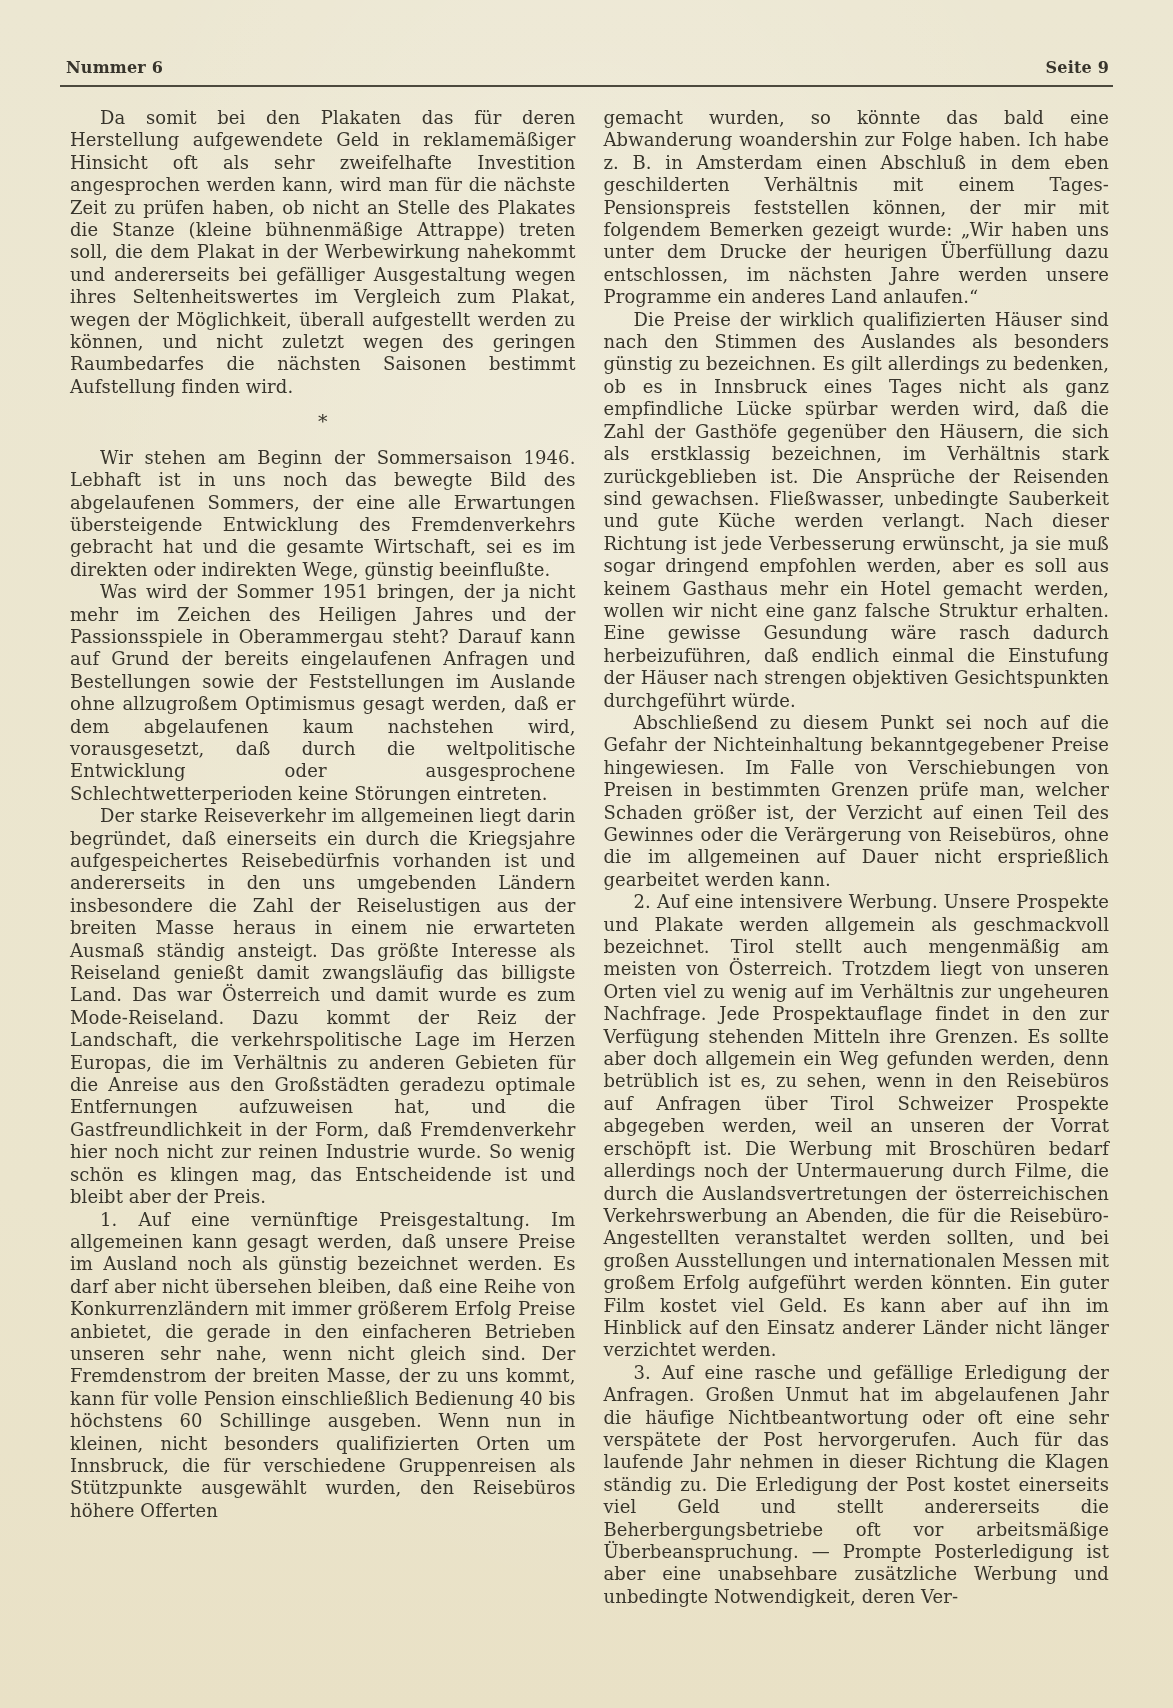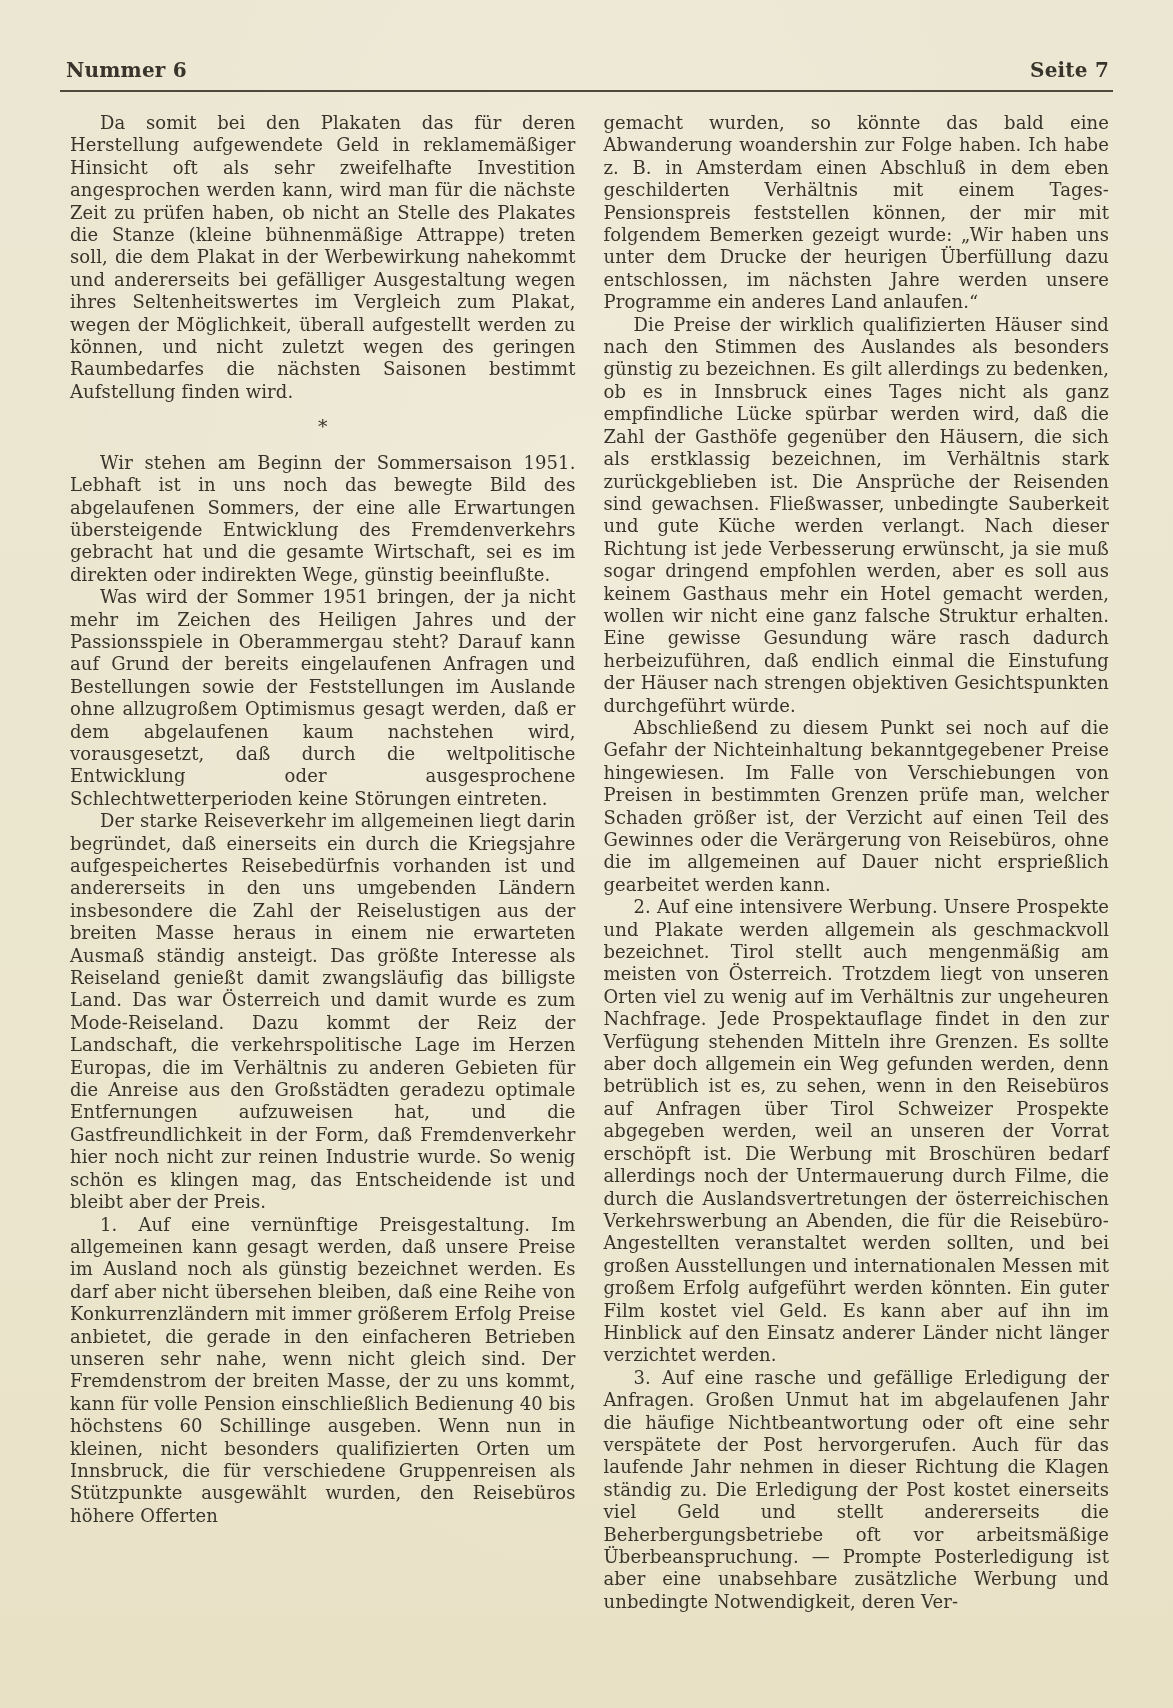--- a/index.html
+++ b/index.html
@@ -17,21 +17,21 @@
     color: #37342b;
     font-family: "DejaVu Serif", "Liberation Serif", serif;
     overflow: hidden;
   }
 
   .masthead {
     display: flex;
     align-items: baseline;
     justify-content: space-between;
     padding: 58px 64px 8px 66px;
-    font-size: 20px;
+    font-size: 16px;
     font-weight: bold;
     letter-spacing: 0.2px;
   }
   .masthead .issue  { flex: 0 0 auto; }
   .masthead .title  { flex: 1 1 auto; text-align: center; }
   .masthead .pageno { flex: 0 0 auto; }
 
   .rule {
     border: 0;
     border-top: 2px solid #4c493d;
@@ -63,31 +63,31 @@
     font-size: 19px;
   }
 </style>
 </head>
 <body>
 
 <div class="page">
 
   <div class="masthead">
     <span class="issue">Nummer 6</span>
-    <span class="pageno">Seite 7</span>
+    <span class="pageno">Seite 9</span>
   </div>
 
   <hr class="rule">
 
   <div class="columns">
 
     <div class="col">
       <p class="indent">Da somit bei den Plakaten das für deren Herstellung aufgewendete Geld in reklamemäßiger Hinsicht oft als sehr zweifelhafte Investition angesprochen werden kann, wird man für die nächste Zeit zu prüfen haben, ob nicht an Stelle des Plakates die Stanze (kleine bühnenmäßige Attrappe) treten soll, die dem Plakat in der Werbewirkung nahekommt und andererseits bei gefälliger Ausgestaltung wegen ihres Seltenheitswertes im Vergleich zum Plakat, wegen der Möglichkeit, überall aufgestellt werden zu können, und nicht zuletzt wegen des geringen Raumbedarfes die nächsten Saisonen bestimmt Aufstellung finden wird.</p>
       <p class="separator">*</p>
-      <p class="indent">Wir stehen am Beginn der Sommersaison 1951. Lebhaft ist in uns noch das bewegte Bild des abgelaufenen Sommers, der eine alle Erwartungen übersteigende Entwicklung des Fremdenverkehrs gebracht hat und die gesamte Wirtschaft, sei es im direkten oder indirekten Wege, günstig beeinflußte.</p>
+      <p class="indent">Wir stehen am Beginn der Sommersaison 1946. Lebhaft ist in uns noch das bewegte Bild des abgelaufenen Sommers, der eine alle Erwartungen übersteigende Entwicklung des Fremdenverkehrs gebracht hat und die gesamte Wirtschaft, sei es im direkten oder indirekten Wege, günstig beeinflußte.</p>
       <p class="indent">Was wird der Sommer 1951 bringen, der ja nicht mehr im Zeichen des Heiligen Jahres und der Passionsspiele in Oberammergau steht? Darauf kann auf Grund der bereits eingelaufenen Anfragen und Bestellungen sowie der Feststellungen im Auslande ohne allzugroßem Optimismus gesagt werden, daß er dem abgelaufenen kaum nachstehen wird, vorausgesetzt, daß durch die weltpolitische Entwicklung oder ausgesprochene Schlechtwetterperioden keine Störungen eintreten.</p>
       <p class="indent">Der starke Reiseverkehr im allgemeinen liegt darin begründet, daß einerseits ein durch die Kriegsjahre aufgespeichertes Reisebedürfnis vorhanden ist und andererseits in den uns umgebenden Ländern insbesondere die Zahl der Reiselustigen aus der breiten Masse heraus in einem nie erwarteten Ausmaß ständig ansteigt. Das größte Interesse als Reiseland genießt damit zwangsläufig das billigste Land. Das war Österreich und damit wurde es zum Mode-Reiseland. Dazu kommt der Reiz der Landschaft, die verkehrspolitische Lage im Herzen Europas, die im Verhältnis zu anderen Gebieten für die Anreise aus den Großstädten geradezu optimale Entfernungen aufzuweisen hat, und die Gastfreundlichkeit in der Form, daß Fremdenverkehr hier noch nicht zur reinen Industrie wurde. So wenig schön es klingen mag, das Entscheidende ist und bleibt aber der Preis.</p>
       <p class="indent">1. Auf eine vernünftige Preisgestaltung. Im allgemeinen kann gesagt werden, daß unsere Preise im Ausland noch als günstig bezeichnet werden. Es darf aber nicht übersehen bleiben, daß eine Reihe von Konkurrenzländern mit immer größerem Erfolg Preise anbietet, die gerade in den einfacheren Betrieben unseren sehr nahe, wenn nicht gleich sind. Der Fremdenstrom der breiten Masse, der zu uns kommt, kann für volle Pension einschließlich Bedienung 40 bis höchstens 60 Schillinge ausgeben. Wenn nun in kleinen, nicht besonders qualifizierten Orten um Innsbruck, die für verschiedene Gruppenreisen als Stützpunkte ausgewählt wurden, den Reisebüros höhere Offerten</p>
     </div>
 
     <div class="col">
       <p>gemacht wurden, so könnte das bald eine Abwanderung woandershin zur Folge haben. Ich habe z. B. in Amsterdam einen Abschluß in dem eben geschilderten Verhältnis mit einem Tages-Pensionspreis feststellen können, der mir mit folgendem Bemerken gezeigt wurde: „Wir haben uns unter dem Drucke der heurigen Überfüllung dazu entschlossen, im nächsten Jahre werden unsere Programme ein anderes Land anlaufen.“</p>
       <p class="indent">Die Preise der wirklich qualifizierten Häuser sind nach den Stimmen des Auslandes als besonders günstig zu bezeichnen. Es gilt allerdings zu bedenken, ob es in Innsbruck eines Tages nicht als ganz empfindliche Lücke spürbar werden wird, daß die Zahl der Gasthöfe gegenüber den Häusern, die sich als erstklassig bezeichnen, im Verhältnis stark zurückgeblieben ist. Die Ansprüche der Reisenden sind gewachsen. Fließwasser, unbedingte Sauberkeit und gute Küche werden verlangt. Nach dieser Richtung ist jede Verbesserung erwünscht, ja sie muß sogar dringend empfohlen werden, aber es soll aus keinem Gasthaus mehr ein Hotel gemacht werden, wollen wir nicht eine ganz falsche Struktur erhalten. Eine gewisse Gesundung wäre rasch dadurch herbeizuführen, daß endlich einmal die Einstufung der Häuser nach strengen objektiven Gesichtspunkten durchgeführt würde.</p>
       <p class="indent">Abschließend zu diesem Punkt sei noch auf die Gefahr der Nichteinhaltung bekanntgegebener Preise hingewiesen. Im Falle von Verschiebungen von Preisen in bestimmten Grenzen prüfe man, welcher Schaden größer ist, der Verzicht auf einen Teil des Gewinnes oder die Verärgerung von Reisebüros, ohne die im allgemeinen auf Dauer nicht ersprießlich gearbeitet werden kann.</p>
       <p class="indent">2. Auf eine intensivere Werbung. Unsere Prospekte und Plakate werden allgemein als geschmackvoll bezeichnet. Tirol stellt auch mengenmäßig am meisten von Österreich. Trotzdem liegt von unseren Orten viel zu wenig auf im Verhältnis zur ungeheuren Nachfrage. Jede Prospektauflage findet in den zur Verfügung stehenden Mitteln ihre Grenzen. Es sollte aber doch allgemein ein Weg gefunden werden, denn betrüblich ist es, zu sehen, wenn in den Reisebüros auf Anfragen über Tirol Schweizer Prospekte abgegeben werden, weil an unseren der Vorrat erschöpft ist. Die Werbung mit Broschüren bedarf allerdings noch der Untermauerung durch Filme, die durch die Auslandsvertretungen der österreichischen Verkehrswerbung an Abenden, die für die Reisebüro-Angestellten veranstaltet werden sollten, und bei großen Ausstellungen und internationalen Messen mit großem Erfolg aufgeführt werden könnten. Ein guter Film kostet viel Geld. Es kann aber auf ihn im Hinblick auf den Einsatz anderer Länder nicht länger verzichtet werden.</p>

